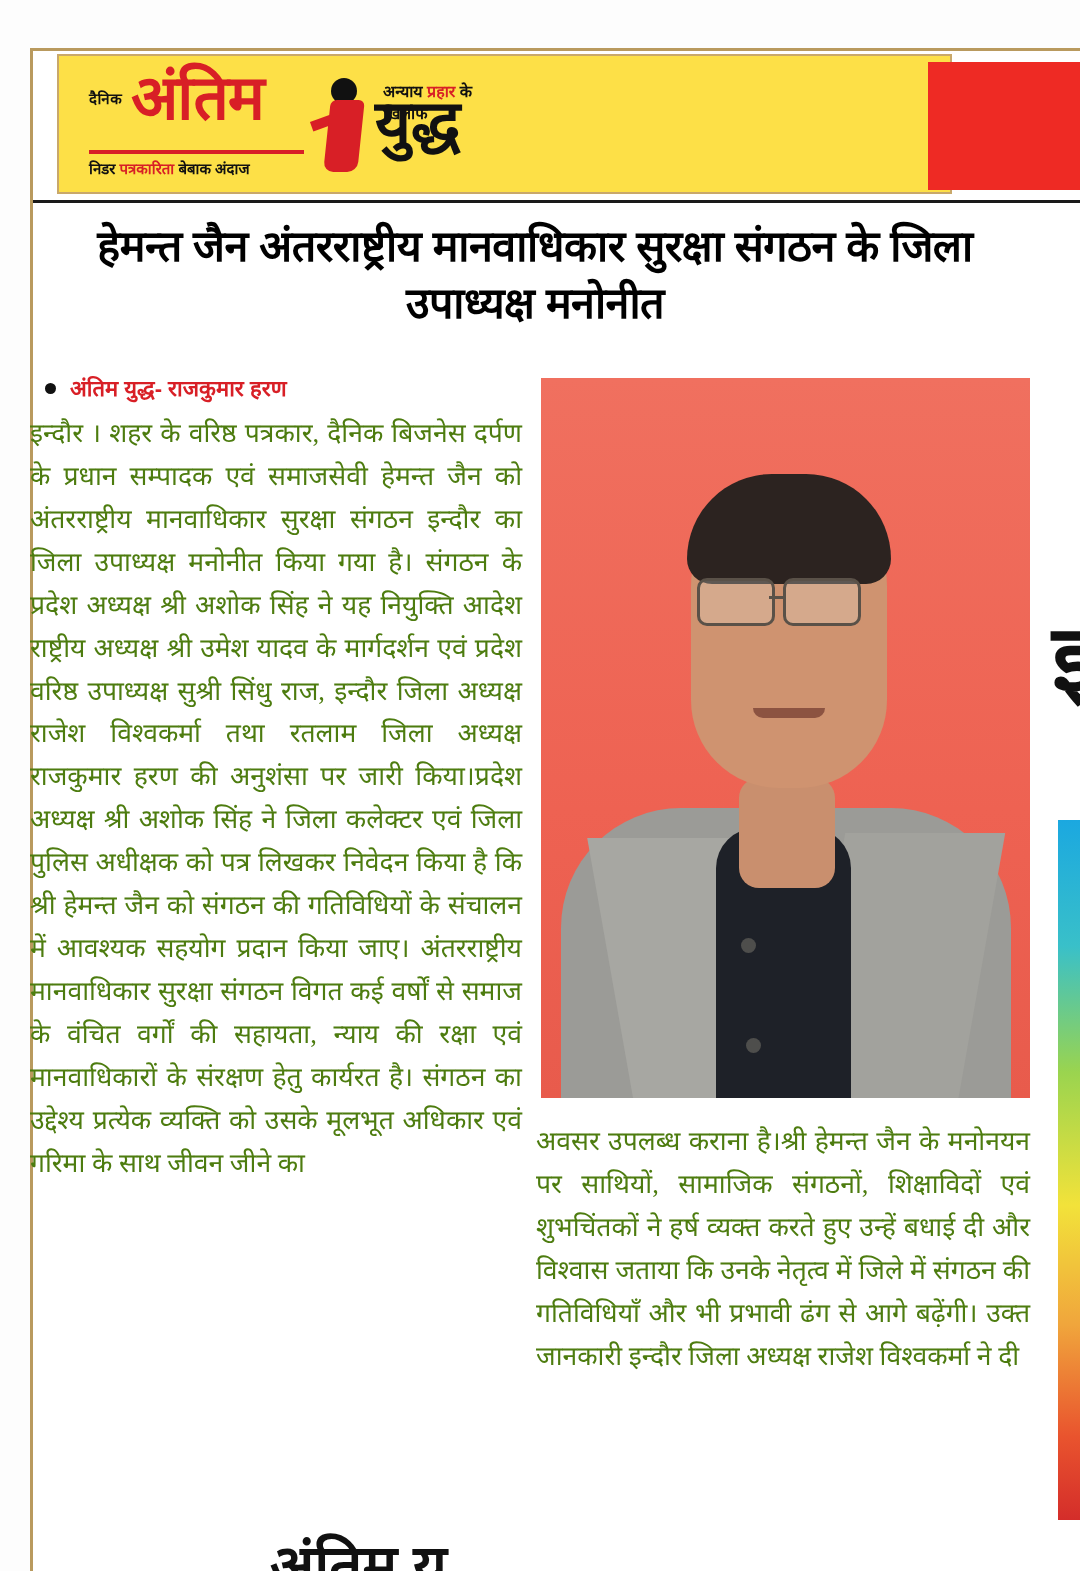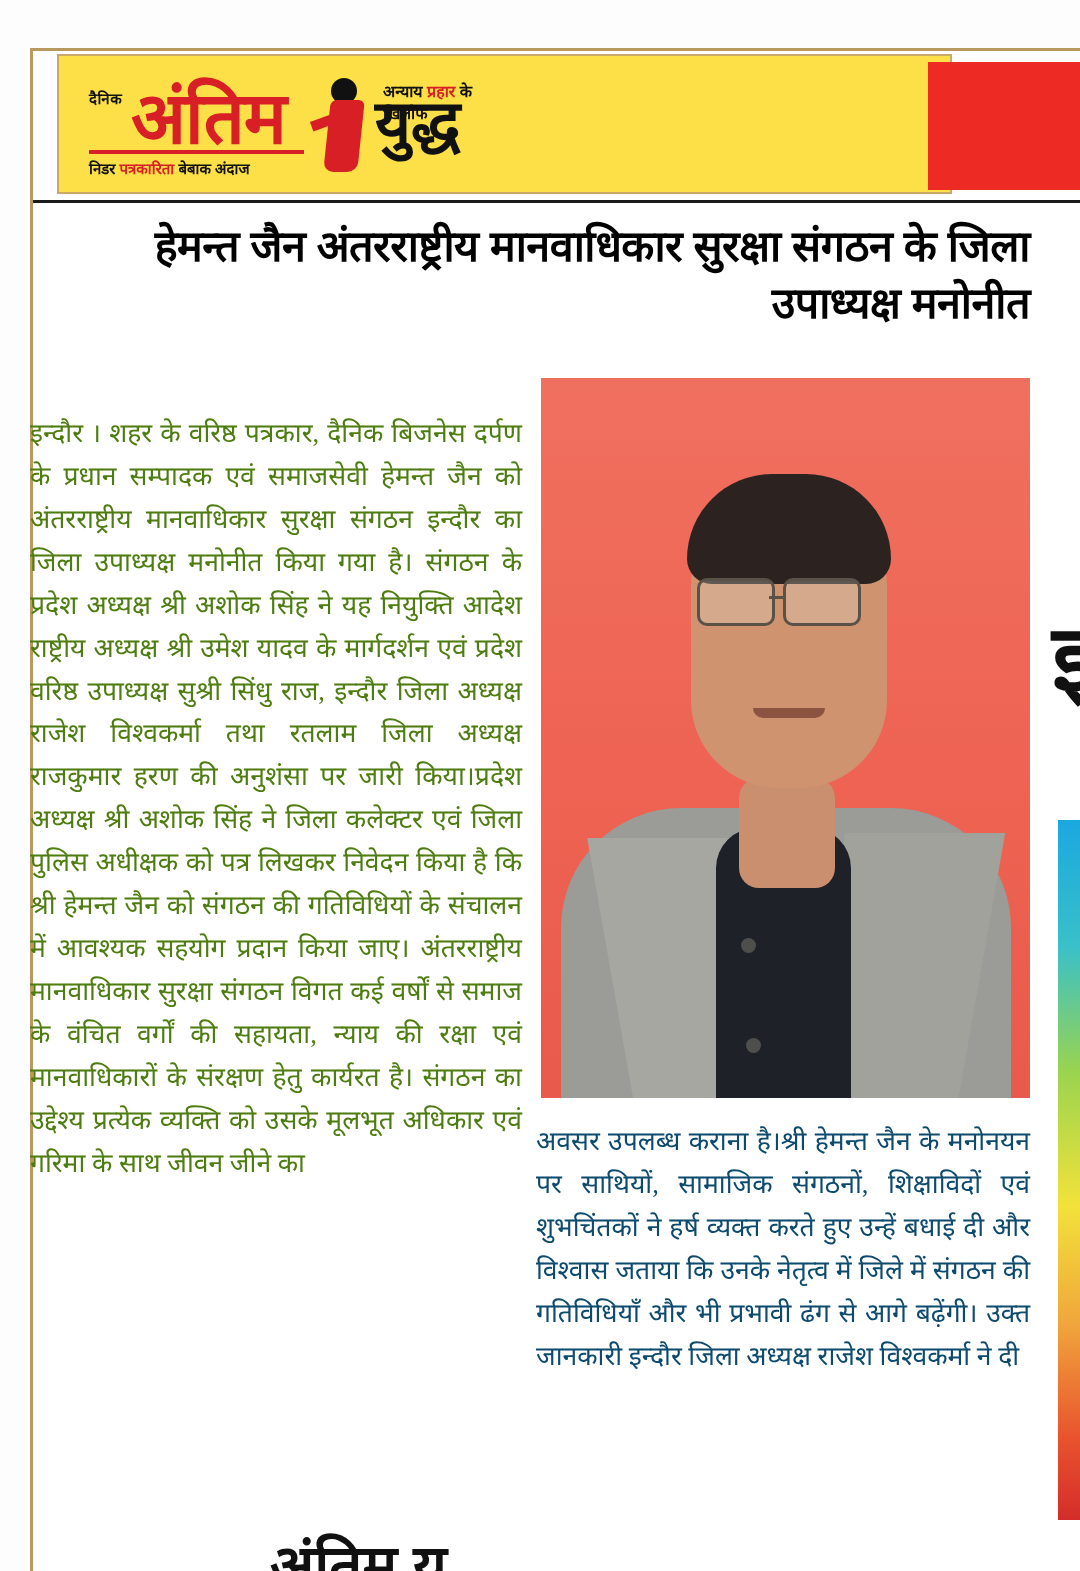--- a/index.html
+++ b/index.html
@@ -61,23 +61,23 @@
     top: 22px;
     font-family: "Liberation Sans", sans-serif;
     font-size: 15px;
     font-weight: bold;
     color: #111;
     letter-spacing: .5px;
   }
   .logo-main {
     position: absolute;
     left: 44px;
-    top: 16px;
-    font-family: Liberation Sans, sans-serif;
-    font-size: 72px;
+    top: 6px;
+    font-family: Liberation Mono, monospace;
+    font-size: 62px;
     font-weight: bold;
     color: #d81f26;
     line-height: 1;
     letter-spacing: -1px;
   }
   .logo-underline {
     position: absolute;
     left: 2px;
     top: 84px;
     width: 215px;
@@ -165,21 +165,21 @@
     height: 3px;
     background: #1a1a1a;
   }
 
   
   .headline {
     position: absolute;
     left: 40px;
     top: 218px;
     width: 990px;
-    text-align: right;
+    text-align: center;
     font-family: "Liberation Sans", sans-serif;
     font-weight: bold;
     font-size: 43px;
     line-height: 1.32;
     color: #000;
     letter-spacing: -0.5px;
   }
 
   
   .byline {
@@ -215,21 +215,21 @@
     text-justify: inter-word;
     hyphens: none;
   }
   .col-right-lower {
     position: absolute;
     left: 536px;
     top: 1120px;
     width: 494px;
     font-size: 26.5px;
     line-height: 1.62;
-    color: #0c4a6e;
+    color: #4d7c0f;
     text-align: justify;
   }
 
   
   .photo {
     position: absolute;
     left: 541px;
     top: 378px;
     width: 489px;
     height: 720px;
@@ -396,20 +396,23 @@
       </div>
       <div class="logo-second">युद्ध</div>
     </div>
   </div>
 
   <div class="red-box"></div>
   <div class="masthead-rule"></div>
 
   <div class="headline">हेमन्त जैन अंतरराष्ट्रीय मानवाधिकार सुरक्षा संगठन के जिला उपाध्यक्ष मनोनीत</div>
 
+  <div class="byline">
+    <span class="bullet"></span><span>अंतिम युद्ध- राजकुमार हरण</span>
+  </div>
 
   <div class="col-left">इन्दौर । शहर के वरिष्ठ पत्रकार, दैनिक बिजनेस दर्पण के प्रधान सम्पादक एवं समाजसेवी हेमन्त जैन को अंतरराष्ट्रीय मानवाधिकार सुरक्षा संगठन इन्दौर का जिला उपाध्यक्ष मनोनीत किया गया है। संगठन के प्रदेश अध्यक्ष श्री अशोक सिंह ने यह नियुक्ति आदेश राष्ट्रीय अध्यक्ष श्री उमेश यादव के मार्गदर्शन एवं प्रदेश वरिष्ठ उपाध्यक्ष सुश्री सिंधु राज, इन्दौर जिला अध्यक्ष राजेश विश्वकर्मा तथा रतलाम जिला अध्यक्ष राजकुमार हरण की अनुशंसा पर जारी किया।प्रदेश अध्यक्ष श्री अशोक सिंह ने जिला कलेक्टर एवं जिला पुलिस अधीक्षक को पत्र लिखकर निवेदन किया है कि श्री हेमन्त जैन को संगठन की गतिविधियों के संचालन में आवश्यक सहयोग प्रदान किया जाए। अंतरराष्ट्रीय मानवाधिकार सुरक्षा संगठन विगत कई वर्षों से समाज के वंचित वर्गों की सहायता, न्याय की रक्षा एवं मानवाधिकारों के संरक्षण हेतु कार्यरत है। संगठन का उद्देश्य प्रत्येक व्यक्ति को उसके मूलभूत अधिकार एवं गरिमा के साथ जीवन जीने का</div>
 
   <div class="photo">
     <div class="ph-bg"></div>
     <div class="ph-suit"></div>
     <div class="ph-suit-l"></div>
     <div class="ph-suit-r"></div>
     <div class="ph-shirt"></div>
     <div class="ph-neck"></div>

